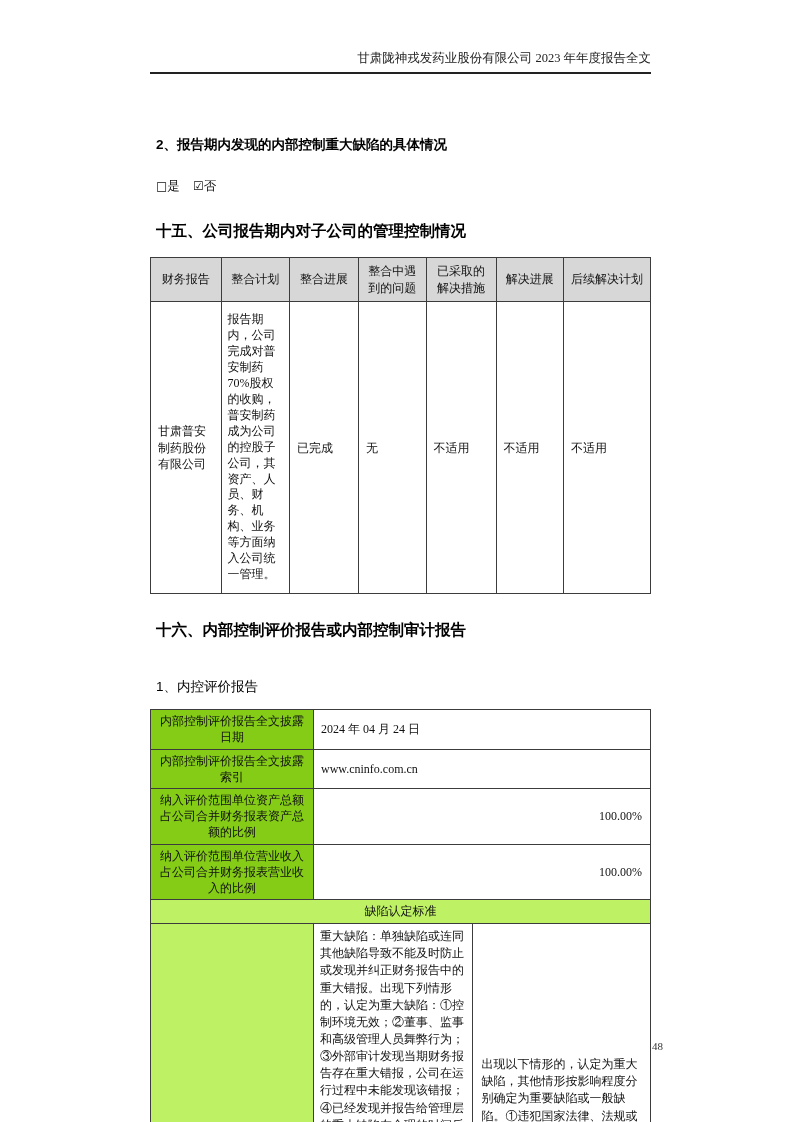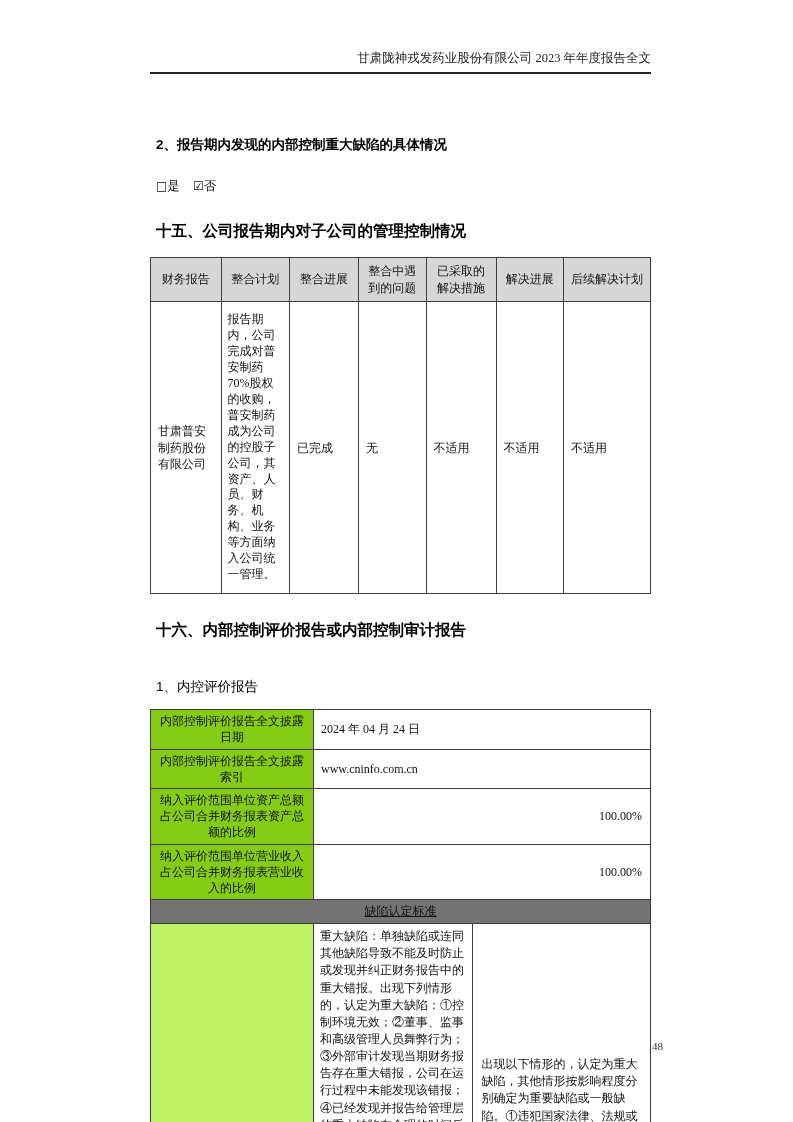--- a/index.html
+++ b/index.html
@@ -73,21 +73,21 @@
     color: #111;
   }
   td, th {
     border: 1px solid #3c3c3c;
     font-weight: normal;
     vertical-align: middle;
     padding: 3px 7px;
     line-height: 1.35;
     word-break: break-word;
   }
-  .gray { background: #737373; text-decoration: underline; }
+  .gray { background: #bef264; }
   
   .t1 { margin-top: 15px; }
   .t1 thead th {
     background: #d7d7d7;
     text-align: center;
     height: 44px;
     padding: 3px 5px;
   }
   .t1 tbody td { height: 174px; }
   .t1 td.plan { line-height: 1.33; padding: 10px 6px; }

